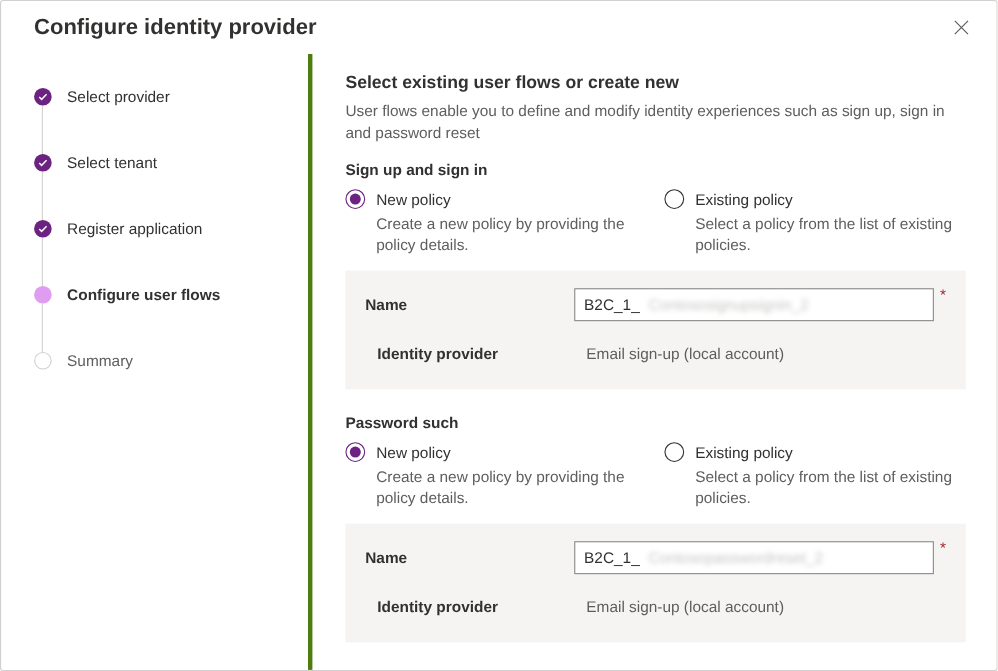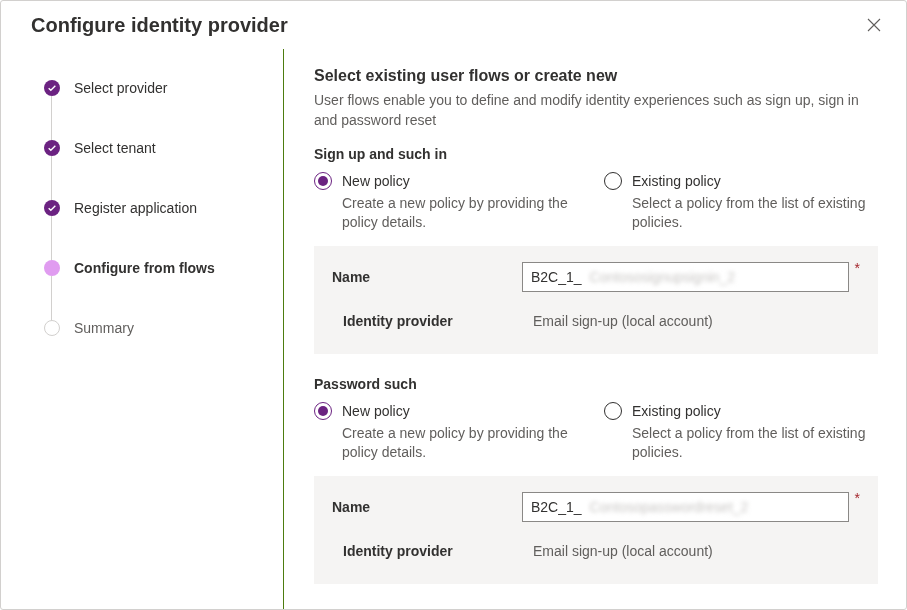--- a/index.html
+++ b/index.html
@@ -43,22 +43,22 @@
 
   .panel-body {
     flex: 1;
     display: flex;
     overflow: hidden;
   }
 
   
   .stepper {
     width: 283px;
-    padding: 18px 18px 18px 43px;
-    border-right: 1px solid #4d7c0f;
+    padding: 18px 18px 18px 30px;
+    border-right: 4px solid #4d7c0f;
   }
   .step {
     position: relative;
     display: flex;
     align-items: center;
     min-height: 42px;
     cursor: pointer;
   }
   .step + .step { margin-top: 18px; }
   .step-indicator {
@@ -240,34 +240,34 @@
         <div class="step-indicator">
           <svg viewBox="0 0 12 12">
               <path d="M2 6.2 L4.6 8.8 L10 3.2" stroke="#fff" stroke-width="1.6" fill="none"></path>
             </svg>
         </div>
         <div class="step-label">Register application</div>
         <div class="step-line"></div>
       </div>
       <div class="step current">
         <div class="step-indicator"></div>
-        <div class="step-label">Configure from flows</div>
+        <div class="step-label">Configure user flows</div>
         <div class="step-line"></div>
       </div>
       <div class="step pending">
         <div class="step-indicator"></div>
         <div class="step-label">Summary</div>
       </div>
     </div>
 
     <div class="content">
       <div class="content-title">Select existing user flows or create new</div>
       <div class="content-desc">User flows enable you to define and modify identity experiences such as sign up, sign in and password reset</div>
 
-      <div class="section-title">Sign up and such in</div>
+      <div class="section-title">Sign up and sign in</div>
       <div class="radio-row">
         <div class="radio-col">
           <div class="radio-head">
             <div class="radio-circle selected">
                 <div class="radio-dot"></div>
               </div>
             <div class="radio-label">New policy</div>
           </div>
           <div class="radio-desc">Create a new policy by providing the policy details.</div>
         </div>

